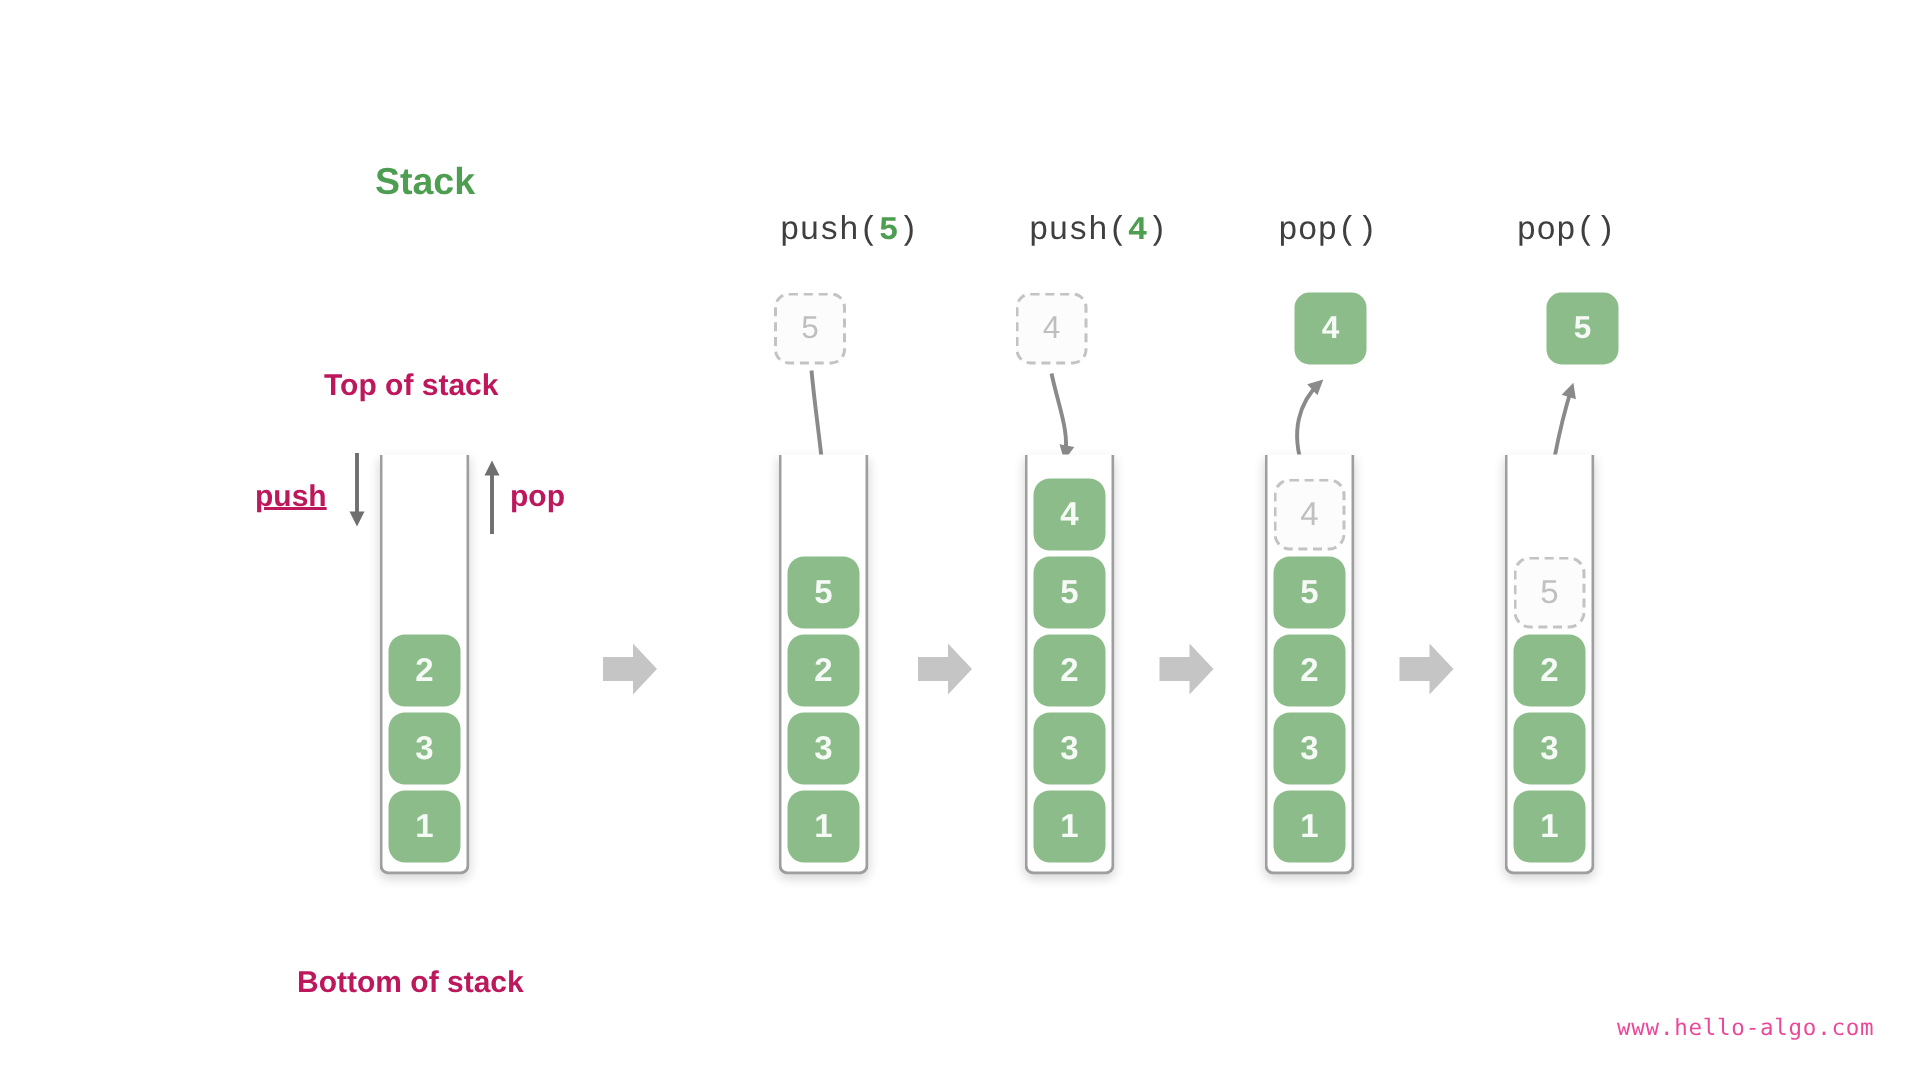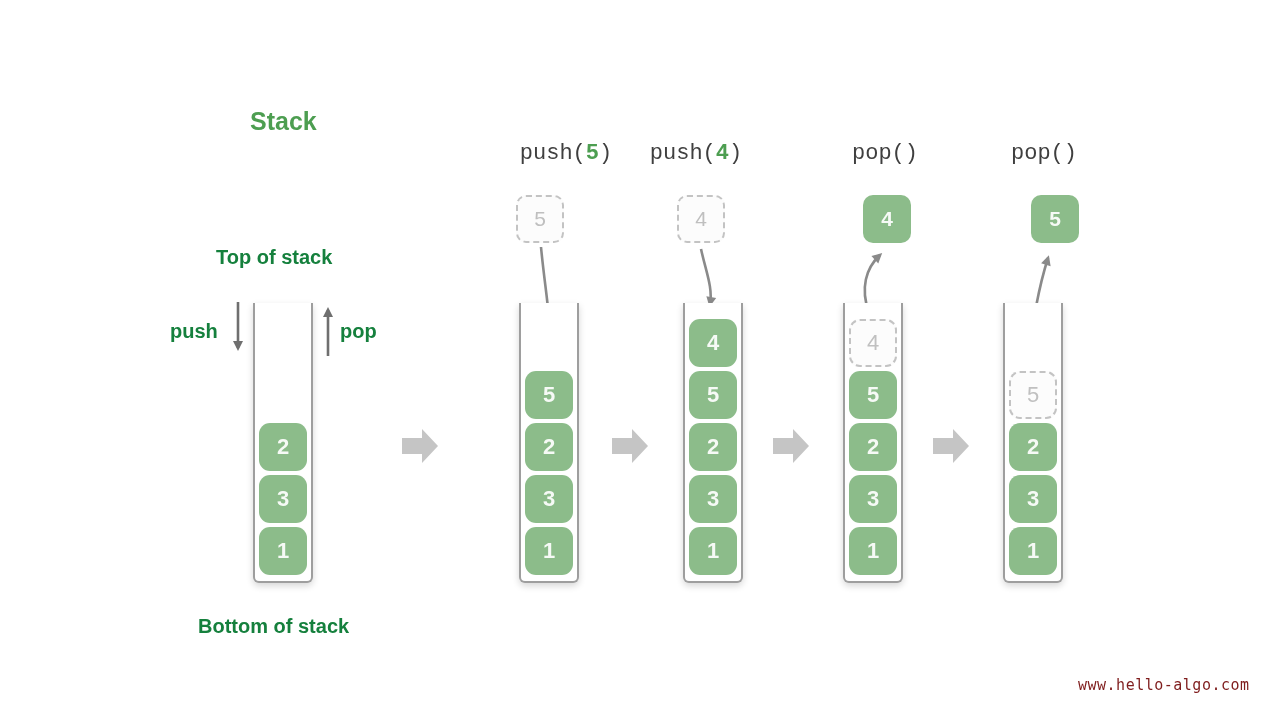--- a/index.html
+++ b/index.html
@@ -1,24 +1,24 @@
 <!DOCTYPE html>
 <html><head>
 <meta charset="utf-8">
 <style>
   html,body{margin:0;padding:0;background:#fff;}
   .canvas{position:relative;width:1280px;height:720px;background:#ffffff;overflow:hidden;
           font-family:"Liberation Sans",sans-serif;}
   .arrows{position:absolute;left:0;top:0;width:1280px;height:720px;pointer-events:none;}
 
   .title{position:absolute;left:250px;top:107px;font-size:25px;font-weight:bold;color:#4d9e51;}
-  .lbl{position:absolute;font-size:20px;font-weight:bold;color:#15803d;white-space:nowrap;}
+  .lbl{position:absolute;font-size:20px;font-weight:bold;color:#be185d;white-space:nowrap;}
   .lbl-top{left:216px;top:246px;}
-  .lbl-bottom{left:198px;top:615px;}
-  .lbl-push{left:170px;top:320px;}
+  .lbl-bottom{left:198px;top:644px;}
+  .lbl-push{left:170px;top:320px;text-decoration:underline;}
   .lbl-pop{left:340px;top:320px;text-align:center;}
 
   .op{position:absolute;top:141px;transform:translateX(-50%);white-space:nowrap;
       font-family:Liberation Mono, monospace;font-size:22px;color:#3f3f3f;}
   .op .arg{color:#4d9e51;font-weight:bold;}
 
   .container{position:absolute;top:303px;width:60px;height:280px;box-sizing:border-box;
              background:#ffffff;border:2px solid #9e9e9e;border-top:none;
              border-radius:0 0 6px 6px;box-shadow:0 3px 7px rgba(0,0,0,0.16);}
   .c1{left:253px;} .c2{left:519px;} .c3{left:683px;} .c4{left:843px;} .c5{left:1003px;}
@@ -29,21 +29,21 @@
   .blk.ghost{background:#fcfcfc;border:2px dashed #c3c3c3;color:#c0c0c0;font-weight:normal;}
   .s0{top:16px;} .s1{top:68px;} .s2{top:120px;} .s3{top:172px;} .s4{top:224px;}
 
   .topbox{position:absolute;top:195px;width:48px;height:48px;box-sizing:border-box;
           border-radius:10px;font-size:21px;display:flex;align-items:center;justify-content:center;}
   .topbox.dashed{background:#fcfcfc;border:2px dashed #c3c3c3;color:#bfbfbf;}
   .topbox.solid{background:#8cbc8a;color:#f6faf6;font-weight:bold;}
   .tb1{left:516px;} .tb2{left:677px;} .tb3{left:863px;} .tb4{left:1031px;}
 
   .watermark{position:absolute;left:1078px;top:676px;font-family:"DejaVu Sans Mono",monospace;
-             font-size:15px;color:#7f1d1d;letter-spacing:0.5px;}
+             font-size:15px;color:#ec4899;letter-spacing:0.5px;}
 </style>
 </head>
 <body>
 
 <div class="canvas">
 
   <svg class="arrows" viewBox="0 0 1280 720">
     <defs>
       <marker id="ah-dark" markerUnits="userSpaceOnUse" markerWidth="14" markerHeight="12" refX="9" refY="6" orient="auto">
         <path d="M2,1 L12,6 L2,11 Z" fill="#6f6f6f"></path>
@@ -67,21 +67,21 @@
     <polygon fill="#c5c5c5" points="933,438 953,438 953,429 969,446 953,463 953,454 933,454"></polygon>
   </svg>
 
   <div class="title">Stack</div>
   <div class="lbl lbl-top">Top of stack</div>
   <div class="lbl lbl-bottom">Bottom of stack</div>
   <div class="lbl lbl-push">push</div>
   <div class="lbl lbl-pop">pop</div>
 
   <div class="op" style="left:566px"><span>push(</span><span class="arg">5</span><span>)</span></div>
-  <div class="op" style="left:696px"><span>push(</span><span class="arg">4</span><span>)</span></div>
+  <div class="op" style="left:732px"><span>push(</span><span class="arg">4</span><span>)</span></div>
   <div class="op" style="left:885px"><span>pop()</span></div>
   <div class="op" style="left:1044px"><span>pop()</span></div>
 
   <div class="topbox dashed tb1">5</div>
   <div class="topbox dashed tb2">4</div>
   <div class="topbox solid tb3">4</div>
   <div class="topbox solid tb4">5</div>
 
   <div class="container c1">
     <div class="blk s2">2</div>

